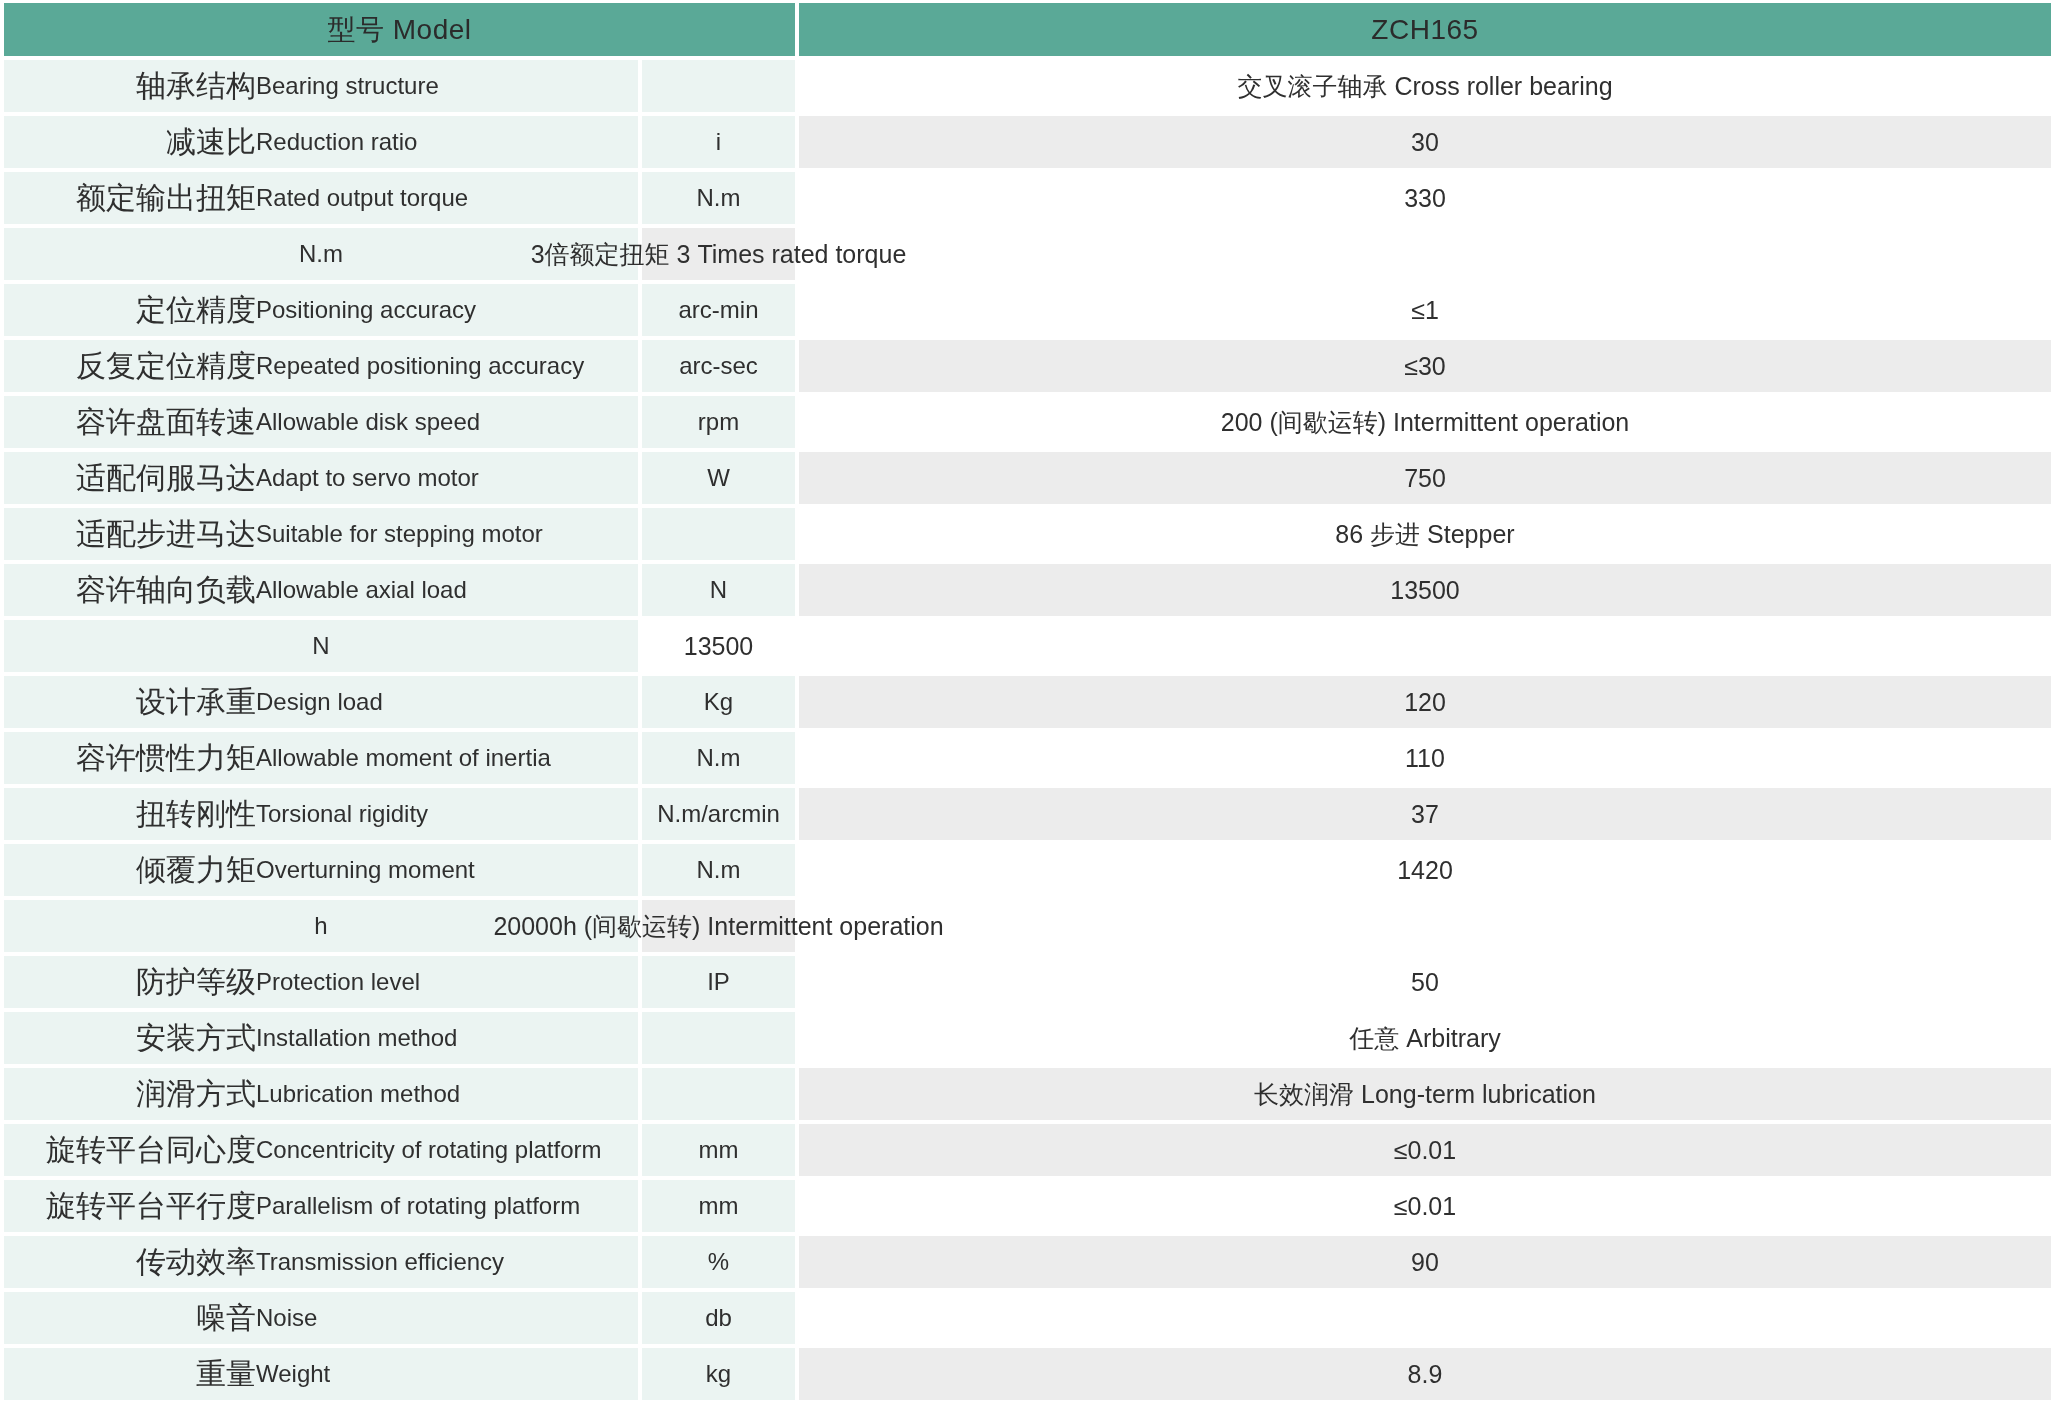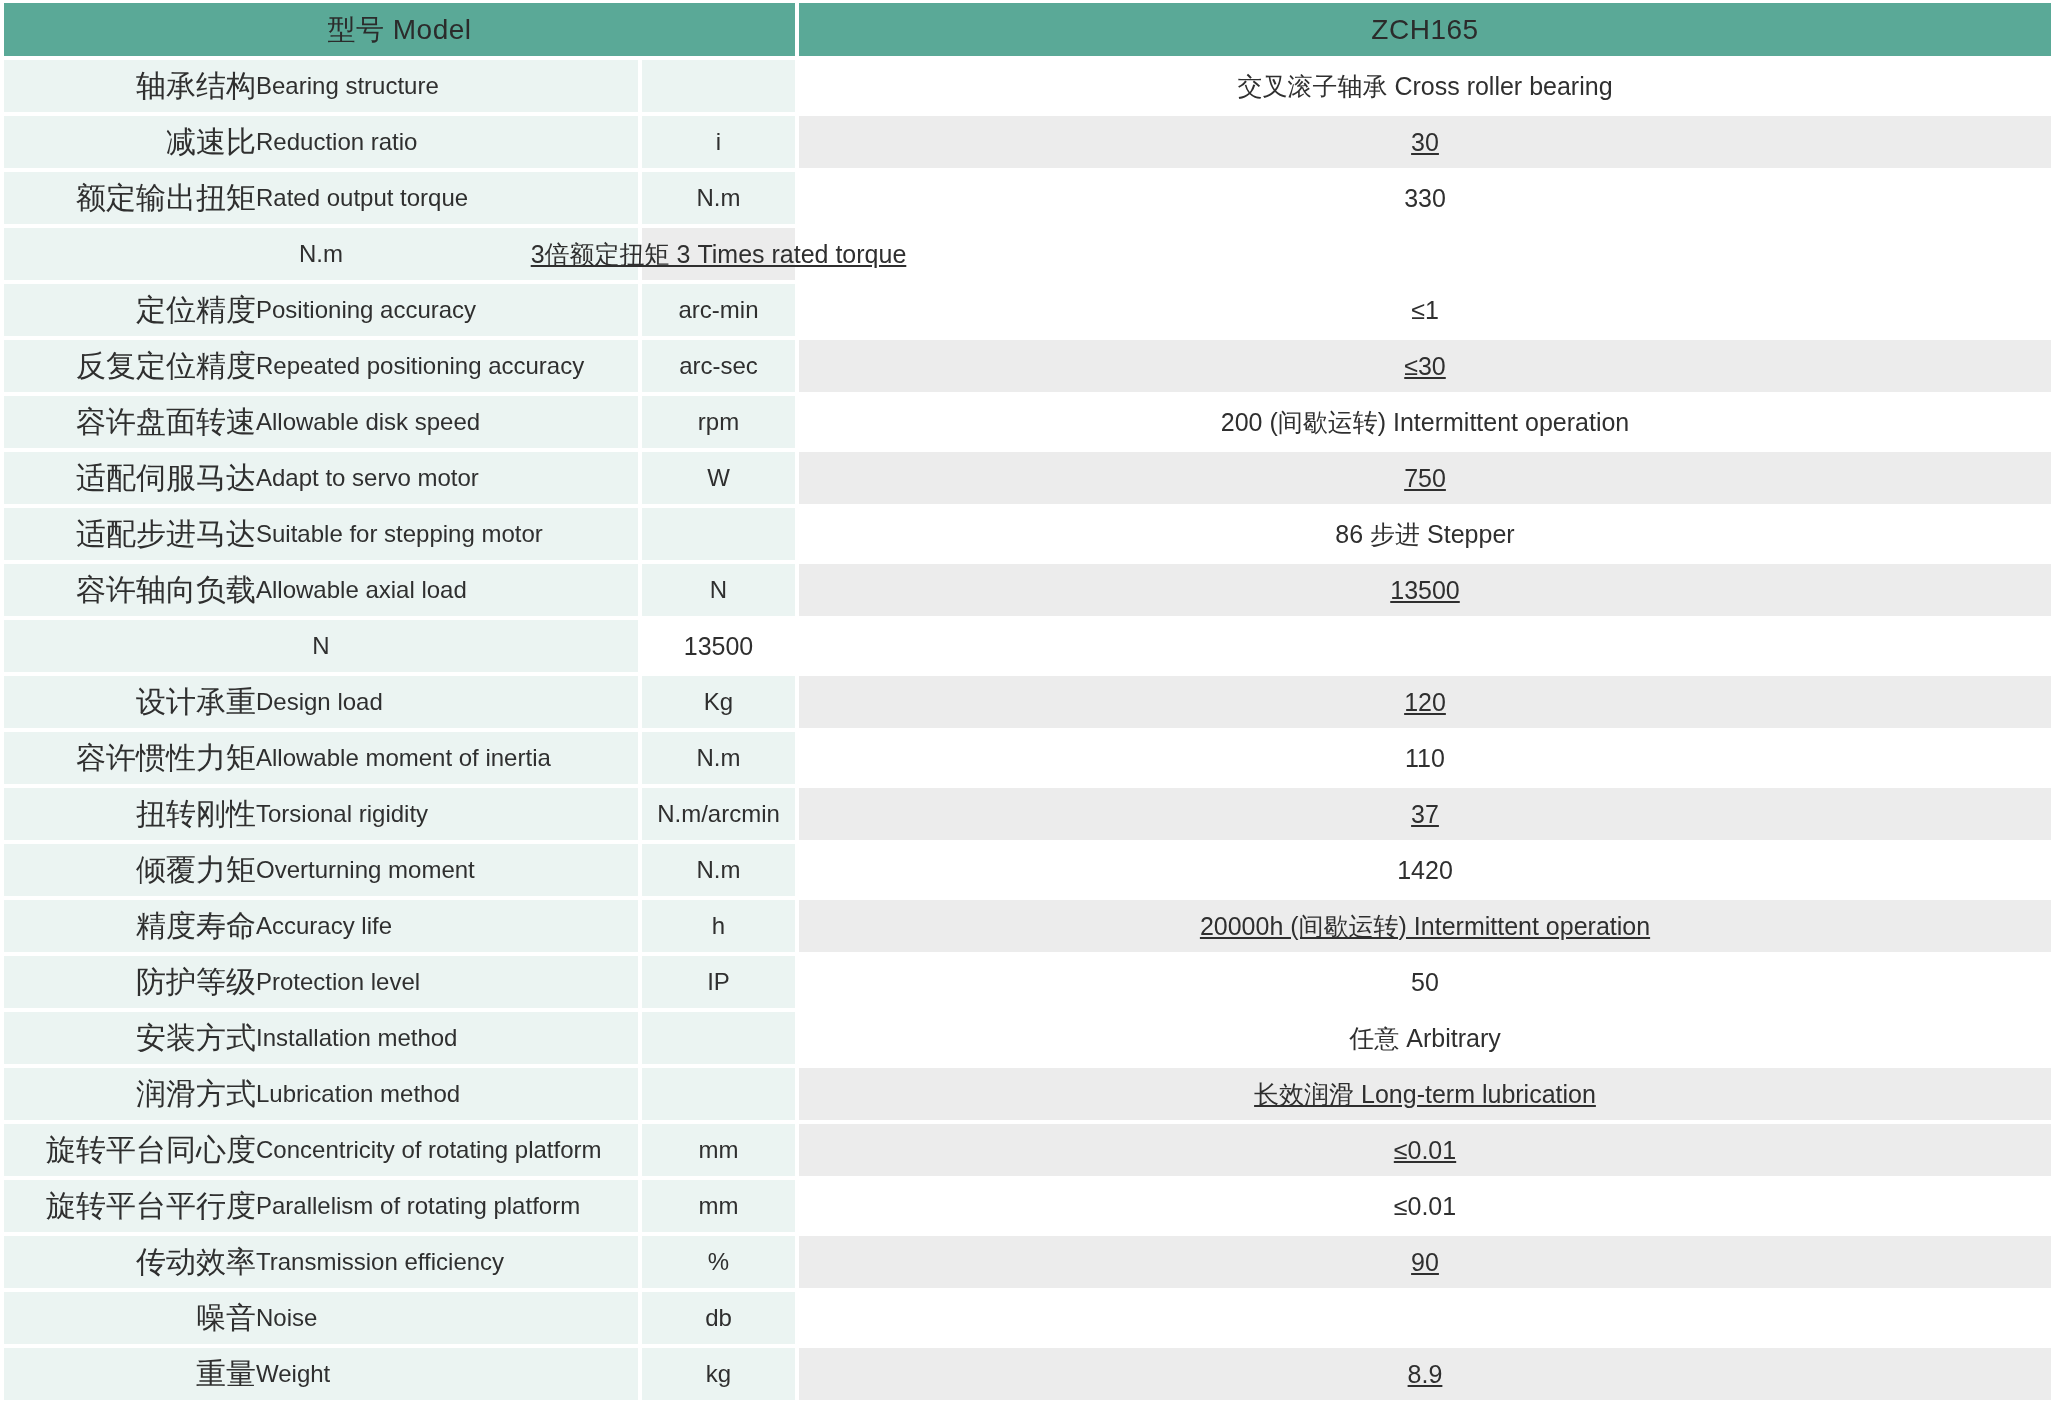--- a/index.html
+++ b/index.html
@@ -66,21 +66,20 @@
   .value-cell {
     display: flex;
     align-items: center;
     justify-content: center;
     font-size: 25px;
     background: var(--row-bg, #ffffff);
     white-space: nowrap;
   }
   .row.alt .value-cell {
     background: var(--row-alt-bg, #ececec);
-    text-decoration: underline;
   }
 </style>
 </head>
 <body>
 
 <div class="spec-table">
   <div class="header-row">
     <div class="h-cell">型号 Model</div>
     <div class="h-cell">ZCH165</div>
   </div>
@@ -206,24 +205,20 @@
   <div class="row">
     <div class="label-cell">
       <span class="cn">倾覆力矩</span>
       <span class="en">Overturning moment</span>
     </div>
     <div class="unit-cell">N.m</div>
     <div class="value-cell">1420</div>
   </div>
 
   <div class="row alt">
-    <div class="label-cell">
-      <span class="cn">精度寿命</span>
-      <span class="en">Accuracy life</span>
-    </div>
     <div class="unit-cell">h</div>
     <div class="value-cell">20000h (间歇运转) Intermittent operation</div>
   </div>
 
   <div class="row">
     <div class="label-cell">
       <span class="cn">防护等级</span>
       <span class="en">Protection level</span>
     </div>
     <div class="unit-cell">IP</div>

